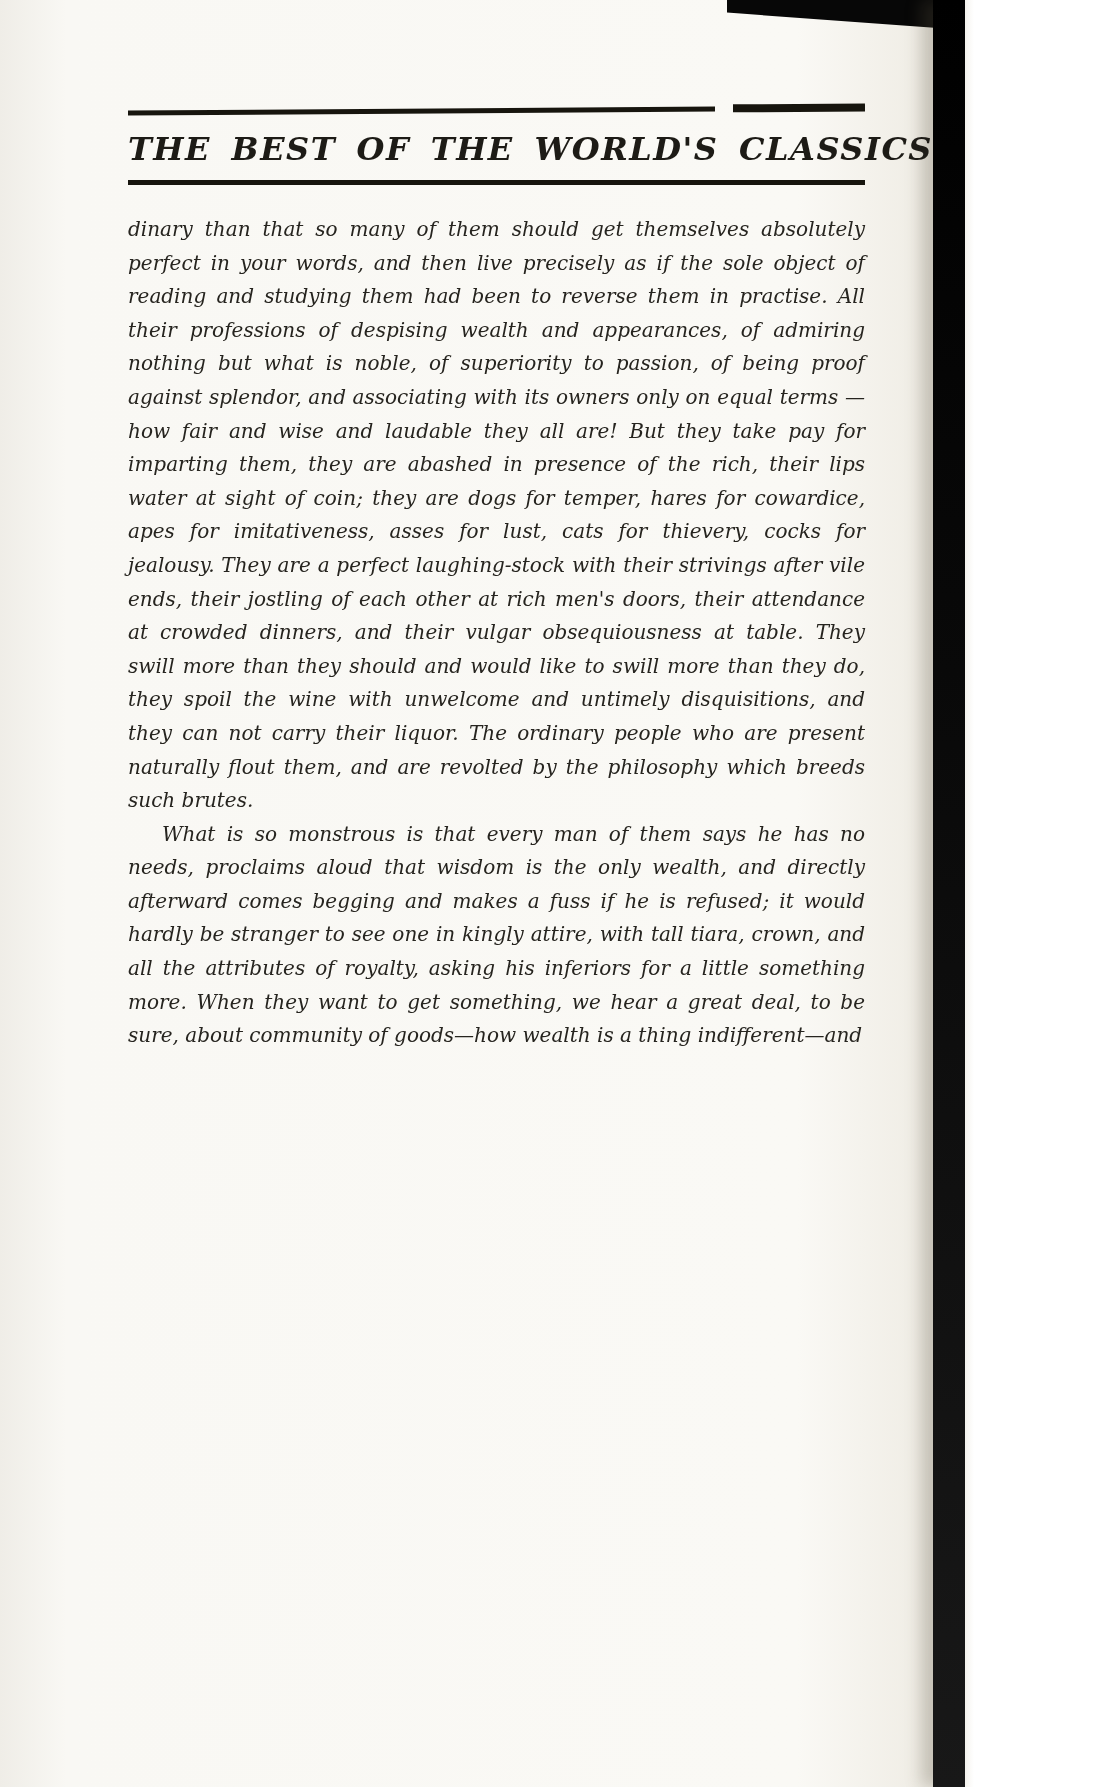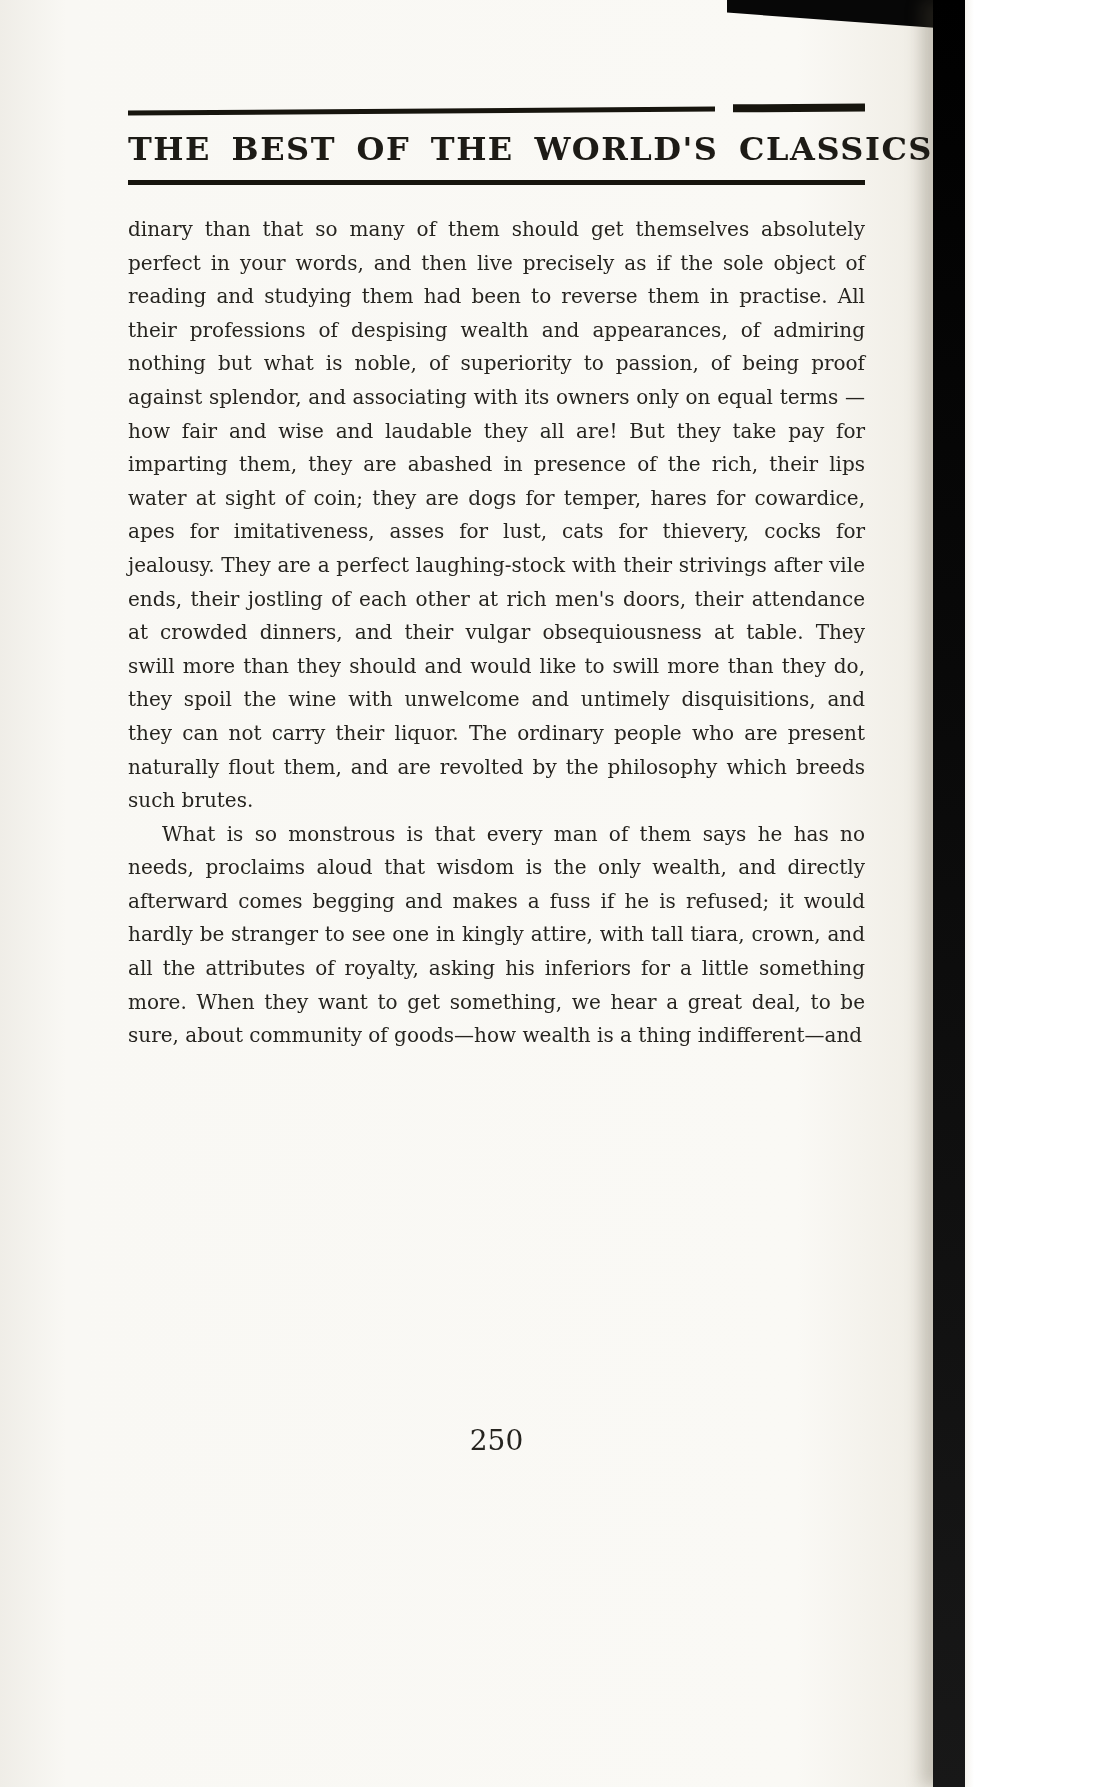--- a/index.html
+++ b/index.html
@@ -8,20 +8,21 @@
     background: #ffffff;
   }
   .scan-page {
     position: relative;
     width: 1107px;
     height: 1787px;
     overflow: hidden;
     background: linear-gradient(90deg, #efede7 0%, #f9f8f4 6%, #faf9f5 72%, #efece4 84%, #f4f2ec 87%, #ffffff 88%);
     font-family: "DejaVu Serif", "Liberation Serif", serif;
     color: #23221f;
+    font-style: italic;
   }
   .top-wedge {
     position: absolute;
     top: 0;
     right: 142px;
     width: 238px;
     height: 30px;
     background: #070707;
     clip-path: polygon(0 0, 100% 0, 100% 100%, 0 42%);
   }
@@ -110,15 +111,14 @@
 
     <div class="rule-bottom"></div>
 
     <div class="body-text">
       <p>dinary than that so many of them should get themselves absolutely perfect in your words, and then live precisely as if the sole object of reading and studying them had been to reverse them in practise. All their professions of despising wealth and appearances, of admiring nothing but what is noble, of superiority to passion, of being proof against splendor, and associating with its owners only on equal terms — how fair and wise and laudable they all are! But they take pay for imparting them, they are abashed in presence of the rich, their lips water at sight of coin; they are dogs for temper, hares for cowardice, apes for imitativeness, asses for lust, cats for thievery, cocks for jealousy. They are a perfect laughing-stock with their strivings after vile ends, their jostling of each other at rich men's doors, their attendance at crowded dinners, and their vulgar obsequiousness at table. They swill more than they should and would like to swill more than they do, they spoil the wine with unwelcome and untimely disquisitions, and they can not carry their liquor. The ordinary people who are present naturally flout them, and are revolted by the philosophy which breeds such brutes.</p>
       <p>What is so monstrous is that every man of them says he has no needs, proclaims aloud that wisdom is the only wealth, and directly afterward comes begging and makes a fuss if he is refused; it would hardly be stranger to see one in kingly attire, with tall tiara, crown, and all the attributes of royalty, asking his inferiors for a little something more. When they want to get something, we hear a great deal, to be sure, about community of goods—how wealth is a thing indifferent—and</p>
     </div>
 
   </div>
 
-  <div class="page-number">250</div>
 
 </div>
 
 </body></html>

